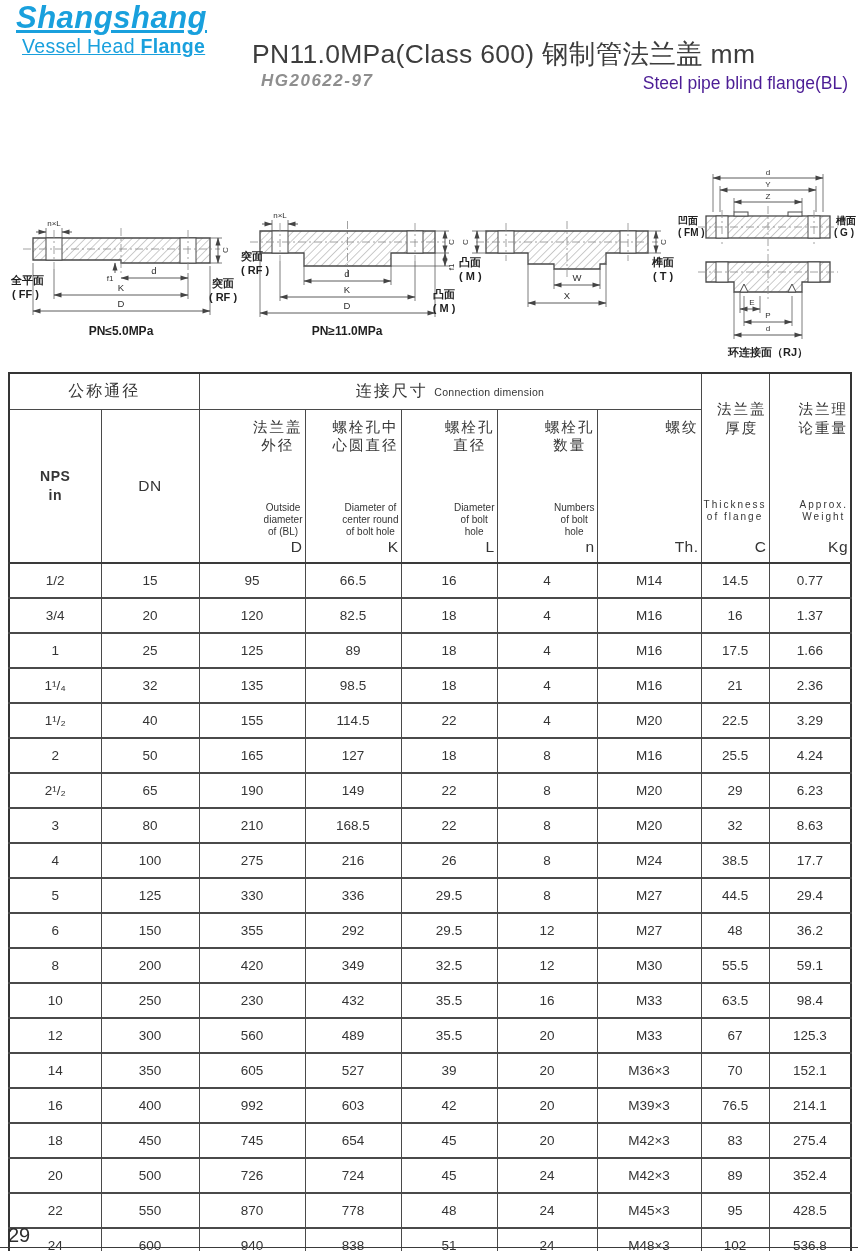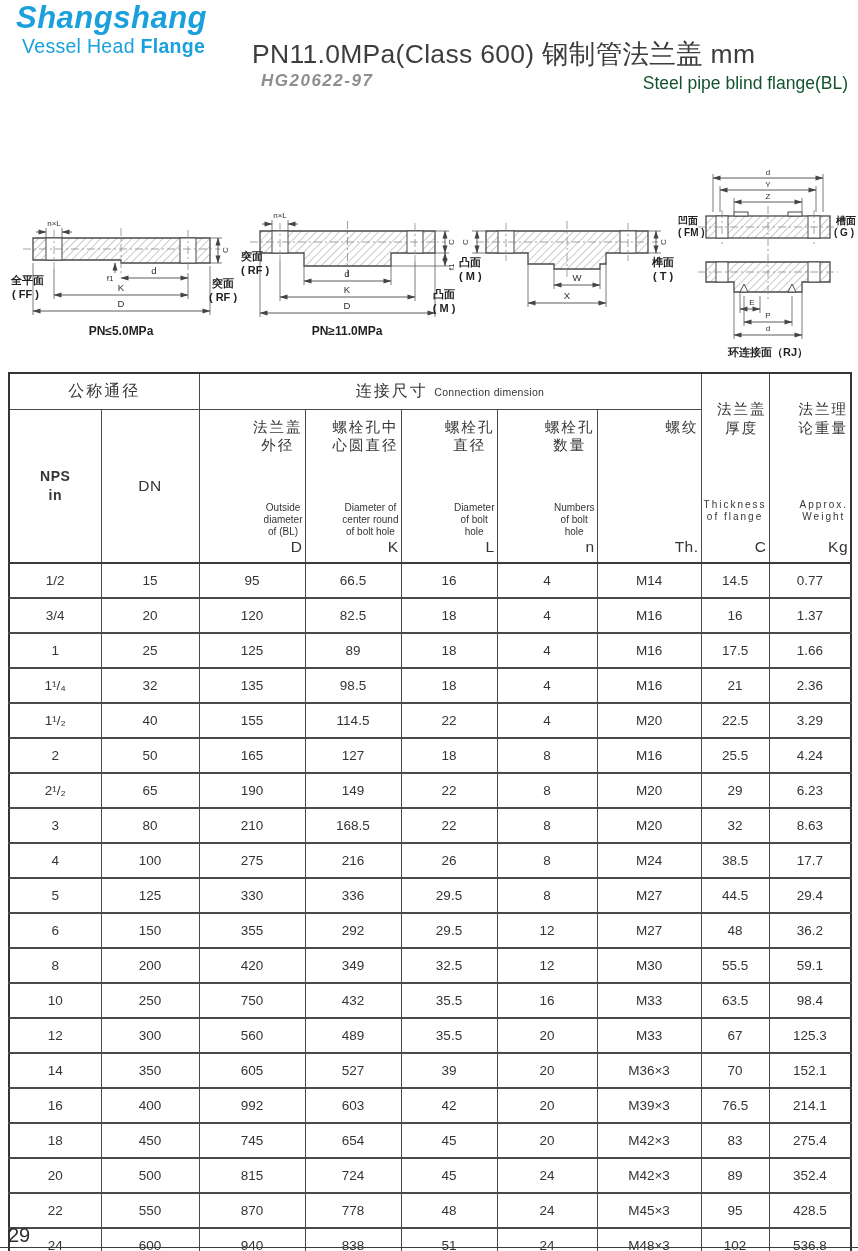--- a/index.html
+++ b/index.html
@@ -1,27 +1,27 @@
 <!DOCTYPE html>
 <html><head>
 <meta charset="utf-8">
 <style>
   * { margin:0; padding:0; box-sizing:border-box; }
   html,body { background:#f2f2f2; }
   body { font-family:"Liberation Sans","DejaVu Sans",sans-serif; }
   .page { position:relative; width:858px; height:1251px; background:#ffffff; margin:0 auto; overflow:hidden; }
 
   
-  .logo { position:absolute; left:16px; top:2px; color:#19a0dd; line-height:1.05; }
+  .logo { position:absolute; left:16px; top:2px; color:#19a0dd; line-height:1.05;text-decoration:underline; }
   .logo-1 { font-size:31px; font-weight:bold; font-style:italic; letter-spacing:0.5px; }
   .logo-2 { font-size:19.5px; letter-spacing:0.3px; margin-top:1px; padding-left:6px; }
   .logo-2 b { font-weight:bold; }
   .page-title { position:absolute; left:252px; top:36px; font-size:26.5px; color:#3d3d3d; letter-spacing:0.3px; white-space:nowrap; }
   .standard-no { position:absolute; left:261px; top:71px; font-size:17px; font-weight:bold; font-style:italic; color:#8e8e8e; letter-spacing:1.5px; }
-  .subtitle-en { position:absolute; right:10px; top:73px; font-size:17.5px; color:#14532d;margin-left:48px; }
+  .subtitle-en { position:absolute; right:10px; top:73px; font-size:17.5px; color:#4c1d95;margin-left:48px; }
 
   
   .diagram { position:absolute; }
   #dg1 { left:8px;  top:183px; }
   #dg2 { left:240px; top:183px; }
   #dg3 { left:458px; top:183px; }
   #dg4 { left:678px; top:166px; }
   svg text { font-family:"Liberation Sans","DejaVu Sans",sans-serif; }
   .hz  { fill:url(#h1); stroke:#4a4a4a; stroke-width:1.3; }
   .wb  { fill:#ffffff; stroke:#4a4a4a; stroke-width:1; }
@@ -456,21 +456,21 @@
           <td>349</td>
           <td>32.5</td>
           <td>12</td>
           <td>M30</td>
           <td>55.5</td>
           <td>59.1</td>
         </tr>
         <tr>
           <td>10</td>
           <td>250</td>
-          <td>750</td>
+          <td>230</td>
           <td>432</td>
           <td>35.5</td>
           <td>16</td>
           <td>M33</td>
           <td>63.5</td>
           <td>98.4</td>
         </tr>
         <tr>
           <td>12</td>
           <td>300</td>
@@ -511,21 +511,21 @@
           <td>654</td>
           <td>45</td>
           <td>20</td>
           <td>M42×3</td>
           <td>83</td>
           <td>275.4</td>
         </tr>
         <tr>
           <td>20</td>
           <td>500</td>
-          <td>815</td>
+          <td>726</td>
           <td>724</td>
           <td>45</td>
           <td>24</td>
           <td>M42×3</td>
           <td>89</td>
           <td>352.4</td>
         </tr>
         <tr>
           <td>22</td>
           <td>550</td>

